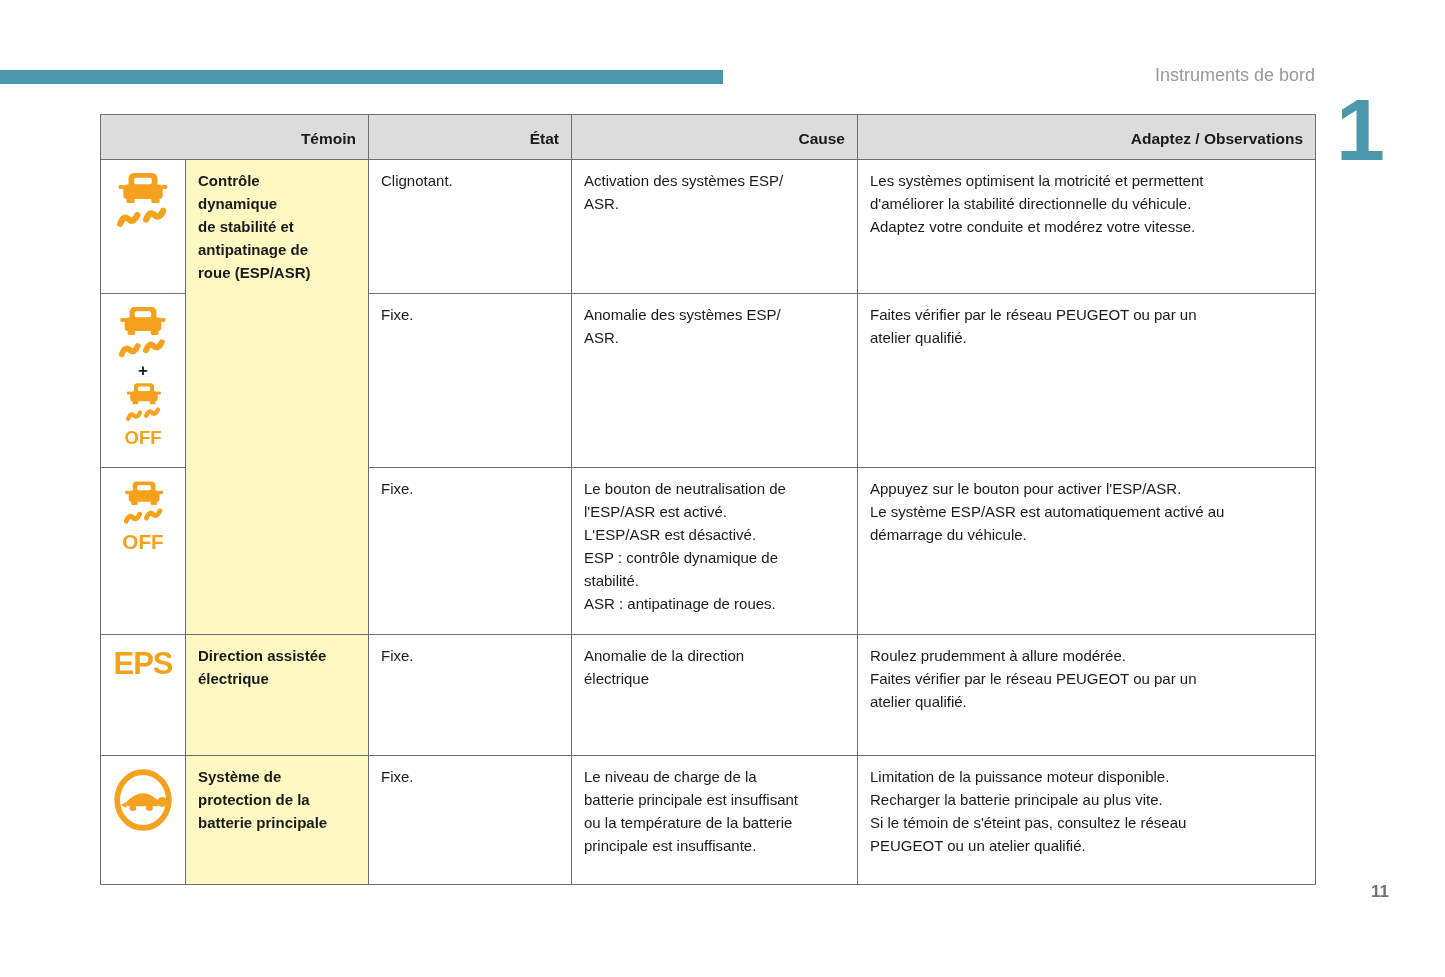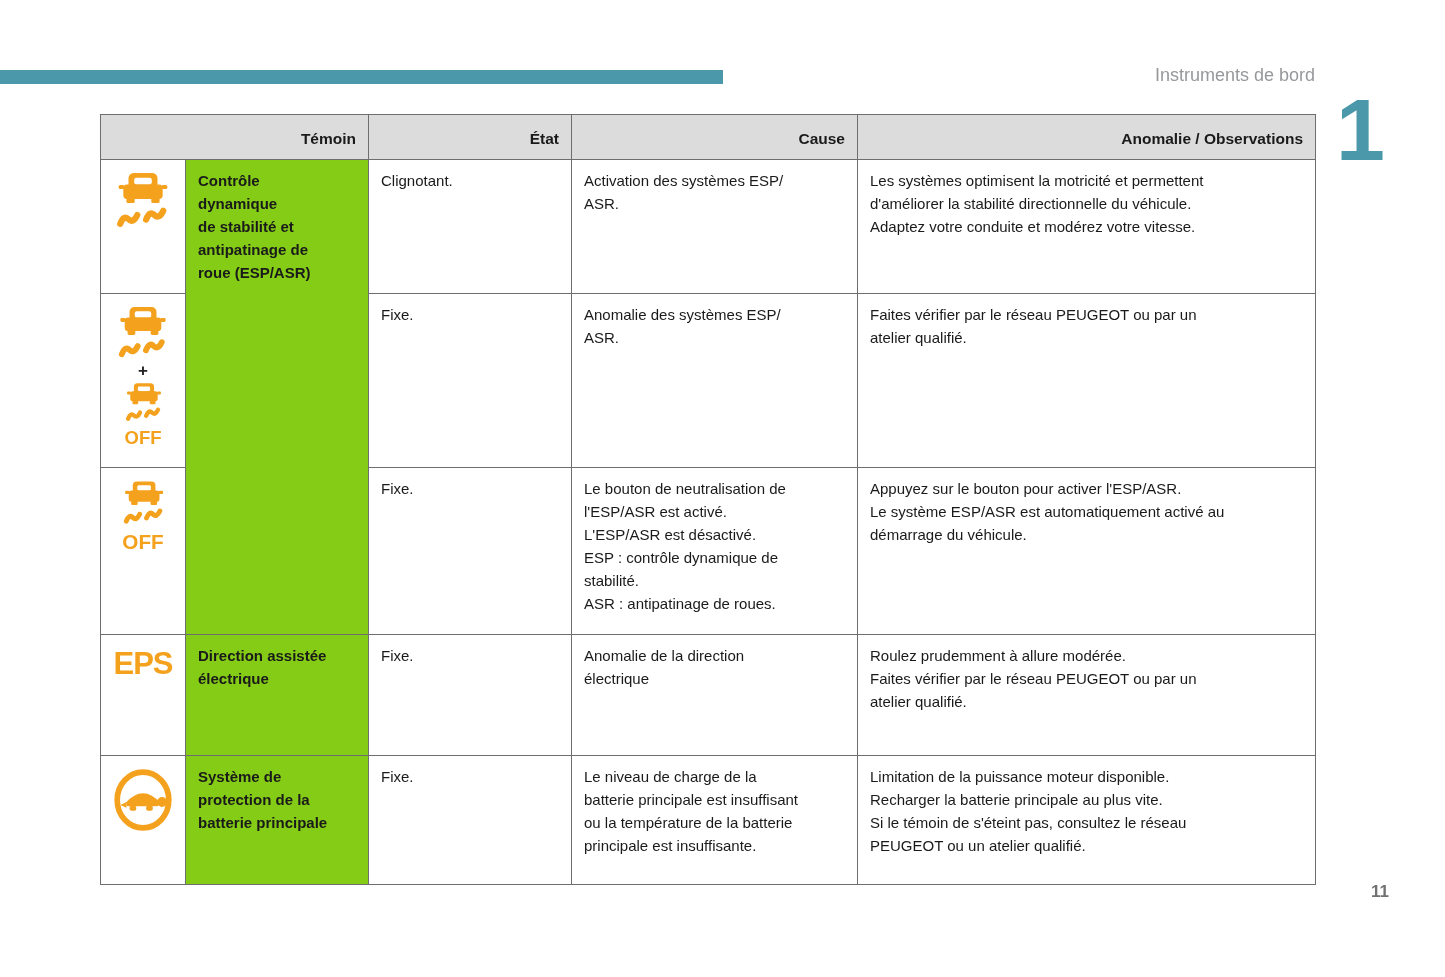--- a/index.html
+++ b/index.html
@@ -18,21 +18,21 @@
   .chapter-num{position:absolute;top:92px;right:60px;font-size:88px;line-height:64px;
     font-weight:bold;color:var(--teal);}
   .page-num{position:absolute;top:876px;right:56px;font-size:17px;font-weight:bold;color:#6f7173;}
 
   .tbl-wrap{position:absolute;left:100px;top:108px;width:1215px;}
   table{border-collapse:collapse;table-layout:fixed;width:1215px;}
   th,td{border:1px solid var(--border);vertical-align:top;}
   th{background:#dcdcdc;height:45px;text-align:right;padding:4px 12px 0 12px;
      font-size:15.5px;font-weight:bold;vertical-align:middle;}
   td{font-size:15px;line-height:23px;padding:9px 10px 8px 12px;background:#fff;}
-  td.label-cell{background:#84cc16;font-weight:bold;white-space:pre-line;}
+  td.label-cell{background:#fef9c3;font-weight:bold;white-space:pre-line;}
   td.icon-cell{text-align:center;padding:12px 4px 6px 4px;}
   .pre{white-space:pre-line;}
 
   .icon-stack{display:flex;flex-direction:column;align-items:center;gap:4px;}
   .plus-sign{font-size:17px;font-weight:bold;color:#222;line-height:14px;}
   .eps-text{color:var(--orange);font-size:31px;font-weight:bold;letter-spacing:-1px;line-height:34px;}
   svg .car-fill{fill:var(--orange);}
   svg .win-fill{fill:#fff;}
   svg .track{stroke:var(--orange);stroke-width:6;fill:none;stroke-linecap:round;}
   svg .ring{stroke:var(--orange);stroke-width:5.5;fill:none;}
@@ -55,21 +55,21 @@
           <col style="width:183px">
           <col style="width:203px">
         <col style="width:286px">
           <col style="width:458px">
       </colgroup>
       <thead>
         <tr>
           <th colspan="2">Témoin</th>
           <th>État</th>
           <th>Cause</th>
-          <th>Anomalie / Observations</th>
+          <th>Adaptez / Observations</th>
         </tr>
       </thead>
       <tbody>
         <tr>
           <td class="icon-cell" style="height:134px">
             <svg width="56" height="58" viewBox="0 0 54 56">
               <rect class="car-fill" x="13" y="1" width="28" height="16" rx="5"></rect>
               <rect class="win-fill" x="18.5" y="5.5" width="17" height="6.5" rx="2"></rect>
               <rect class="car-fill" x="8" y="12" width="38" height="14" rx="3.5"></rect>
               <rect class="car-fill" x="3.5" y="12.5" width="5.5" height="4" rx="1.5"></rect>

